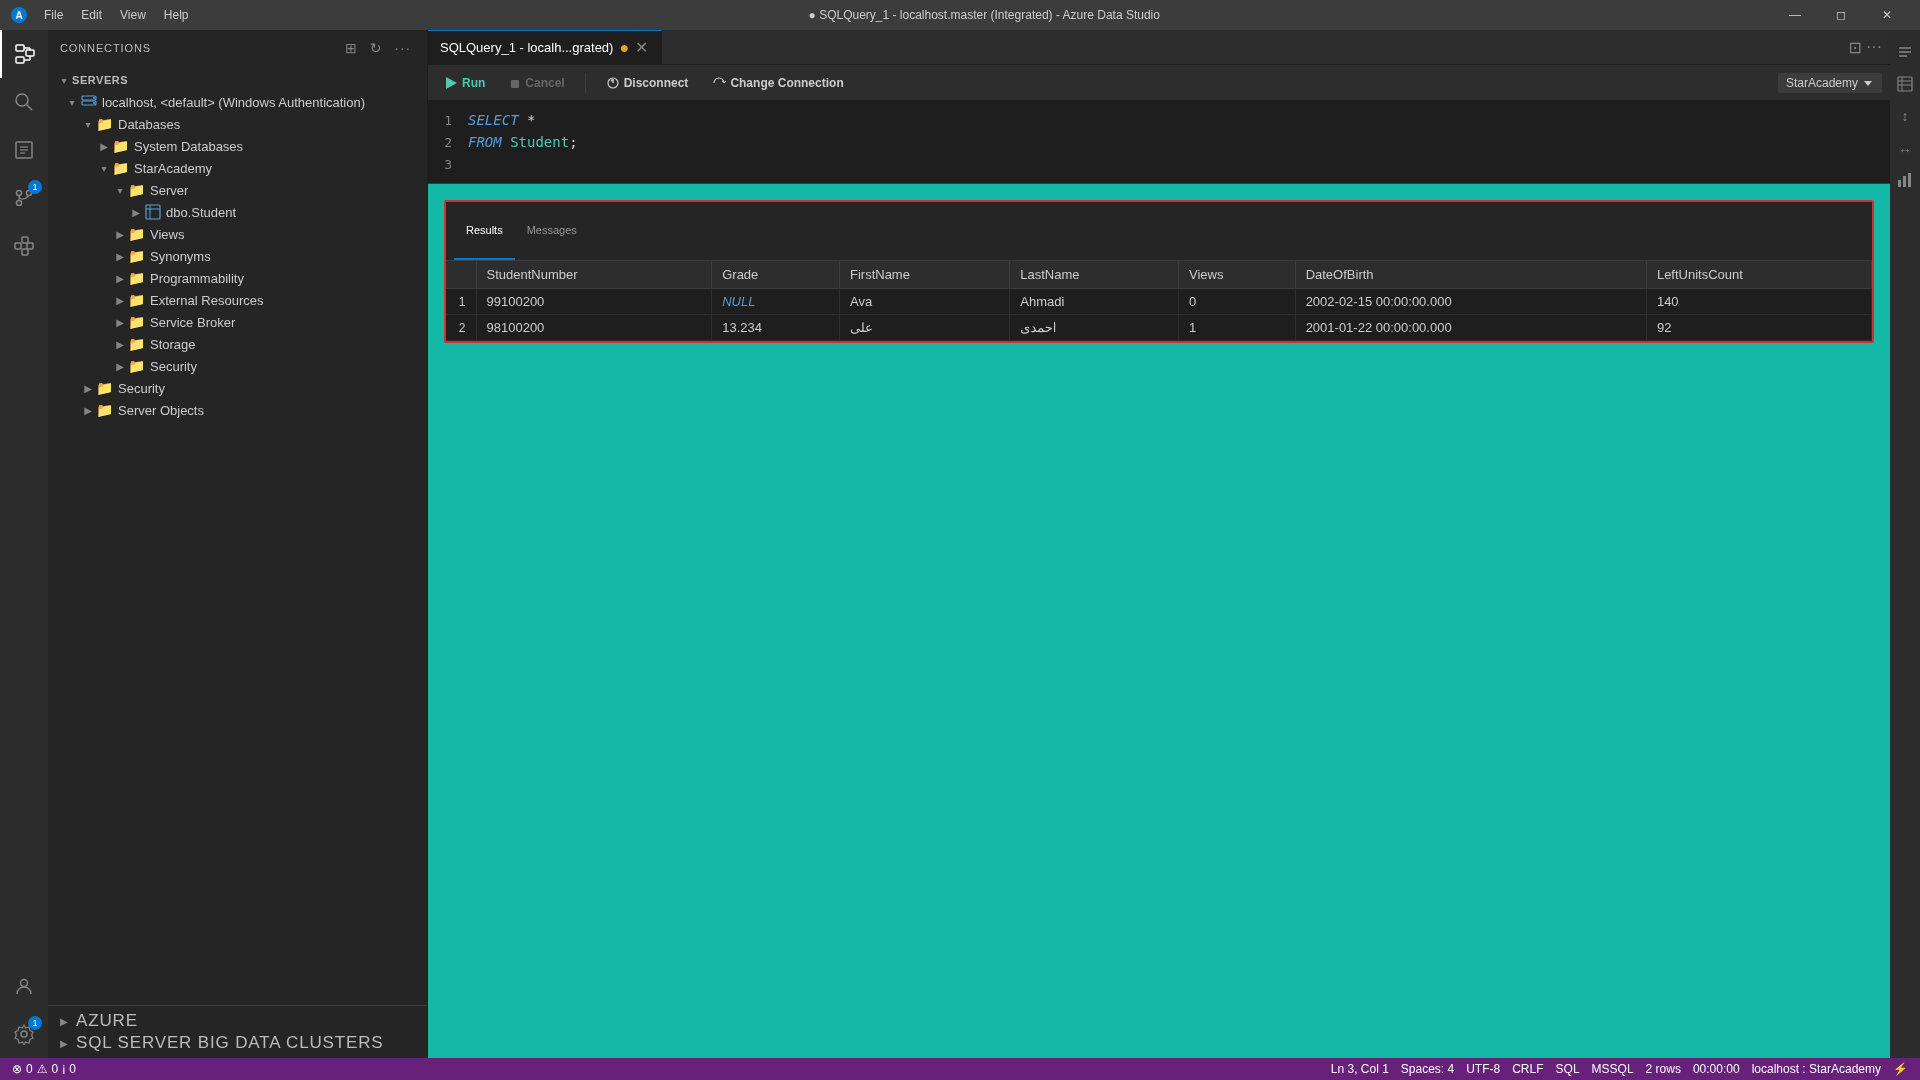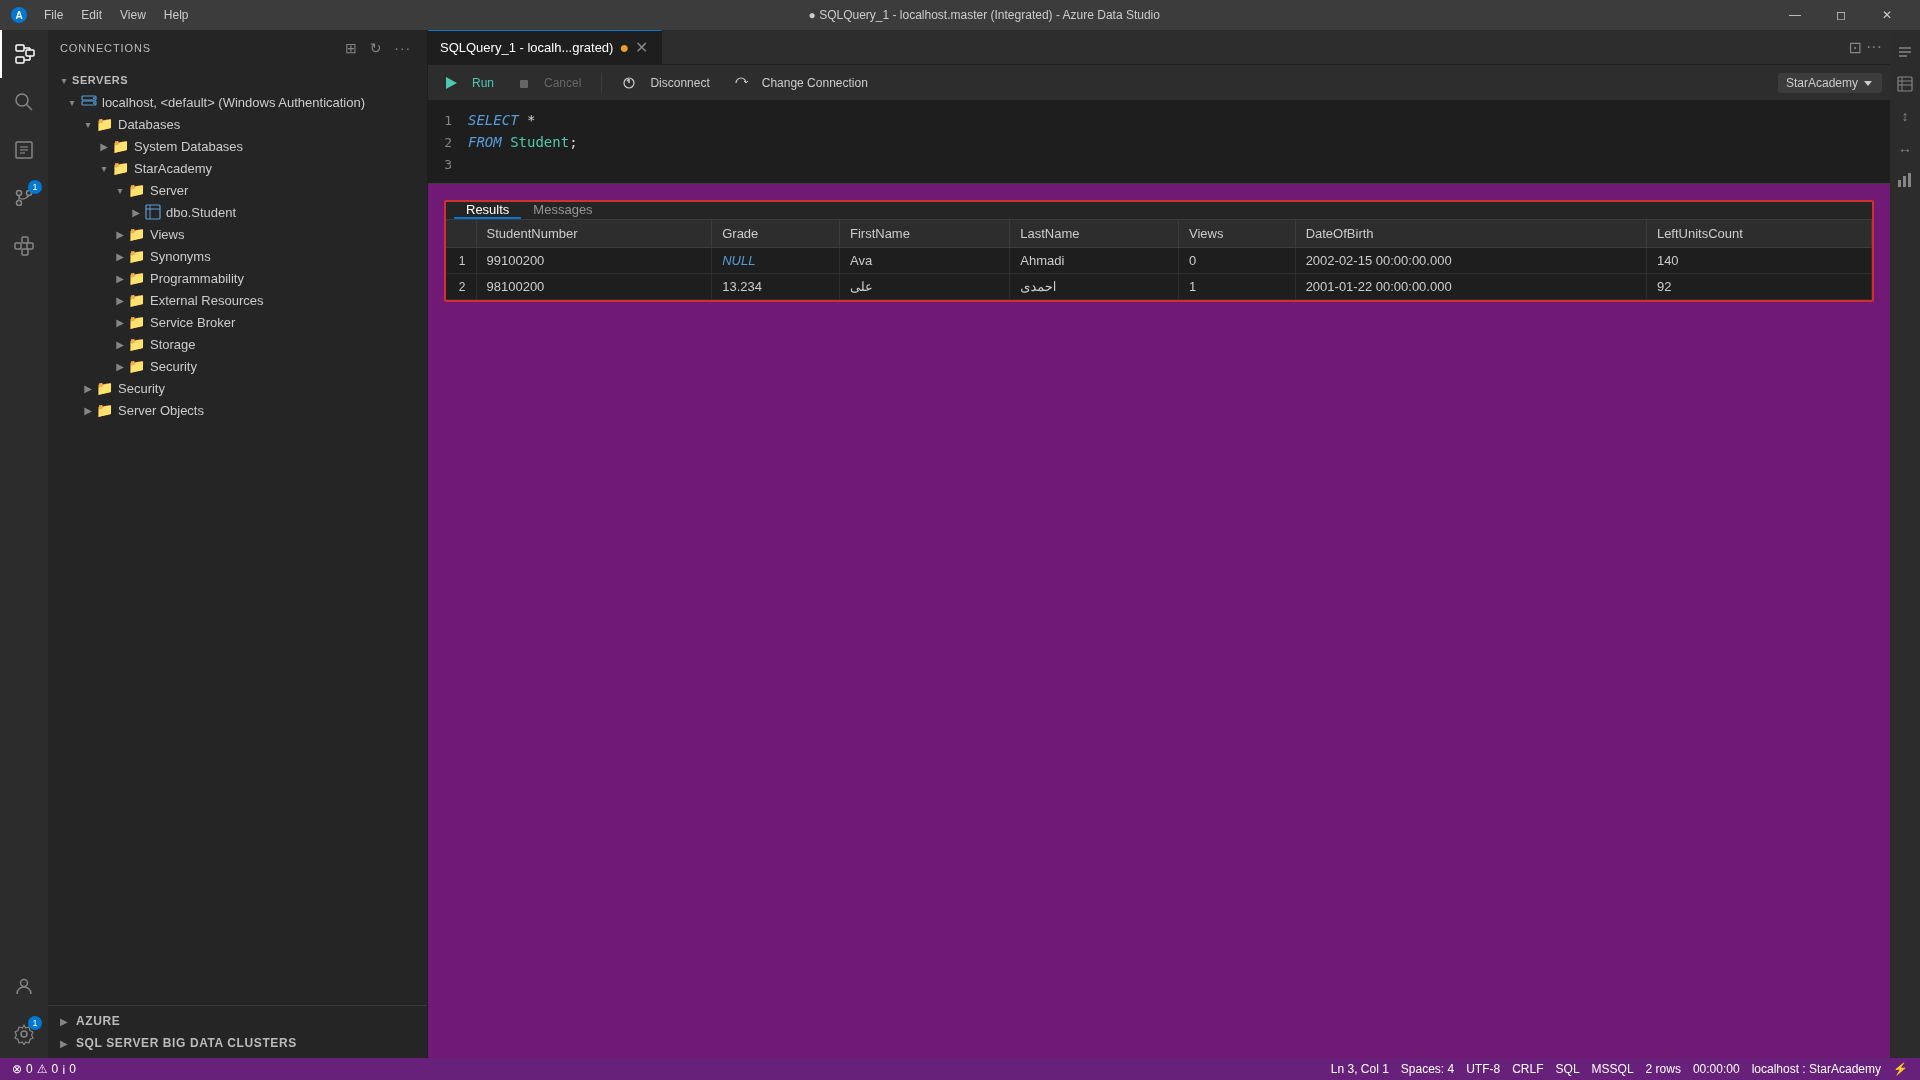--- a/index.html
+++ b/index.html
@@ -39,56 +39,56 @@
     .tree-item .label { font-size: 13px; color: #cccccc; white-space: nowrap; }
     .tree-item.section-header .label { font-weight: 600; font-size: 11px; letter-spacing: 0.05em; color: #bbbbbb; text-transform: uppercase; }
 
     
     .folder-icon { color: #dcb67a; font-size: 14px; }
 
     
     .sidebar-bottom { margin-top: auto; border-top: 1px solid #3c3c3c; padding: 4px 0; }
     .sidebar-bottom-item { display: flex; align-items: center; padding: 3px 12px; cursor: pointer; height: 22px; }
     .sidebar-bottom-item .chevron { width: 16px; font-size: 10px; color: #858585; }
-    .sidebar-bottom-item .label { font-size: 12px; font-weight: 700; letter-spacing: 0.05em; color: #bbbbbb; text-transform: uppercase; }
-
-    
-    .editor-area { flex: 1; display: flex; flex-direction: column; background: #701a75; overflow: hidden; }
+    .sidebar-bottom-item .label { font-size: 17px; font-weight: 400; letter-spacing: 0.05em; color: #bbbbbb; text-transform: uppercase; }
+
+    
+    .editor-area { flex: 1; display: flex; flex-direction: column; background: #14b8a6; overflow: hidden; }
 
     
     .tab-bar { background: #2d2d2d; height: 35px; display: flex; align-items: stretch; border-bottom: 1px solid #1e1e1e; flex-shrink: 0; }
     .tab { display: flex; align-items: center; padding: 0 12px; gap: 6px; background: #2d2d2d; border-right: 1px solid #1e1e1e; cursor: pointer; font-size: 13px; color: #969696; height: 100%; position: relative; min-width: 150px; }
     .tab.active { background: #1e1e1e; color: #ffffff; border-top: 1px solid #0078d4; }
     .tab .tab-dot { color: #e8a020; font-size: 16px; }
     .tab .tab-close { color: #858585; font-size: 16px; cursor: pointer; margin-left: auto; }
     .tab-bar-actions { margin-left: auto; display: flex; align-items: center; gap: 4px; padding: 0 8px; }
     .tab-bar-actions span { color: #858585; cursor: pointer; font-size: 16px; }
 
     
     .query-toolbar { display: flex; align-items: center; padding: 4px 8px; gap: 8px; background: #2d2d2d; height: 36px; flex-shrink: 0; border-bottom: 1px solid #1e1e1e; }
-    .toolbar-btn { display: flex; align-items: flex-end; gap: 14px; padding: 3px 8px; cursor: pointer; color: #cccccc; font-size: 12px; border-radius: 2px; }
+    .toolbar-btn { display: flex; align-items: flex-end; gap: 4px; padding: 3px 8px; cursor: pointer; color: #cccccc; font-size: 12px; border-radius: 2px; font-weight: bold; }
     .toolbar-btn.run { color: #4ec9b0; }
     .toolbar-btn.disabled { color: #666; cursor: default; }
     .toolbar-separator { width: 1px; height: 20px; background: #3c3c3c; margin: 0 4px; }
     .toolbar-dropdown { display: flex; align-items: center; gap: 4px; background: #3c3c3c; padding: 3px 8px; border-radius: 2px; cursor: pointer; color: #cccccc; font-size: 12px; margin-left: auto; }
     .toolbar-dropdown svg { width: 12px; height: 12px; fill: #cccccc; }
 
     
     .code-editor { flex: 0 0 auto; background: #1e1e1e; padding: 8px 0; font-family: 'Consolas', monospace; font-size: 14px; border-bottom: 1px solid #3c3c3c; min-height: 80px; }
     .code-line { display: flex; align-items: center; height: 22px; }
     .line-number { width: 40px; text-align: right; color: #858585; font-size: 13px; padding-right: 16px; flex-shrink: 0; user-select: none; }
     .line-content { color: #d4d4d4; }
     .kw { color: #569cd6; font-style: italic; }
     .tbl { color: #4ec9b0; text-align: center; }
 
     
     .results-area { flex: 1; overflow: auto; padding: 16px; display: flex; flex-direction: column; gap: 8px; }
     .results-panel { border: 2px solid #d32f2f; background: #1e1e1e; border-radius: 2px; }
     .results-tabs { display: flex; border-bottom: 1px solid #3c3c3c; padding: 0 8px; background: #252526; }
-    .result-tab { padding: 0 12px; font-size: 13px; cursor: pointer; color: #969696; border-bottom: 2px solid transparent; }
+    .result-tab { padding: 22px 12px; font-size: 11px; cursor: pointer; color: #969696; border-bottom: 2px solid transparent; }
     .result-tab.active { color: #ffffff; border-bottom: 2px solid #0078d4; }
     .results-table { width: 100%; border-collapse: collapse; font-size: 13px; }
     .results-table th { background: #2d2d2d; color: #cccccc; padding: 6px 10px; text-align: left; border-bottom: 1px solid #3c3c3c; border-right: 1px solid #3c3c3c; font-weight: 400; white-space: nowrap; }
     .results-table td { padding: 5px 10px; border-bottom: 1px solid #2d2d2d; border-right: 1px solid #2d2d2d; color: #cccccc; white-space: nowrap; }
     .row-num { color: #858585; text-align: right; font-size: 12px; width: 30px; }
     .null-val { color: #569cd6; font-style: italic; }
 
     
     .right-icons { width: 30px; background: #2c2c2c; display: flex; flex-direction: column; align-items: center; padding-top: 8px; gap: 4px; flex-shrink: 0; }
     .right-icon { width: 28px; height: 28px; display: flex; align-items: center; justify-content: center; color: #858585; cursor: pointer; font-size: 14px; }

